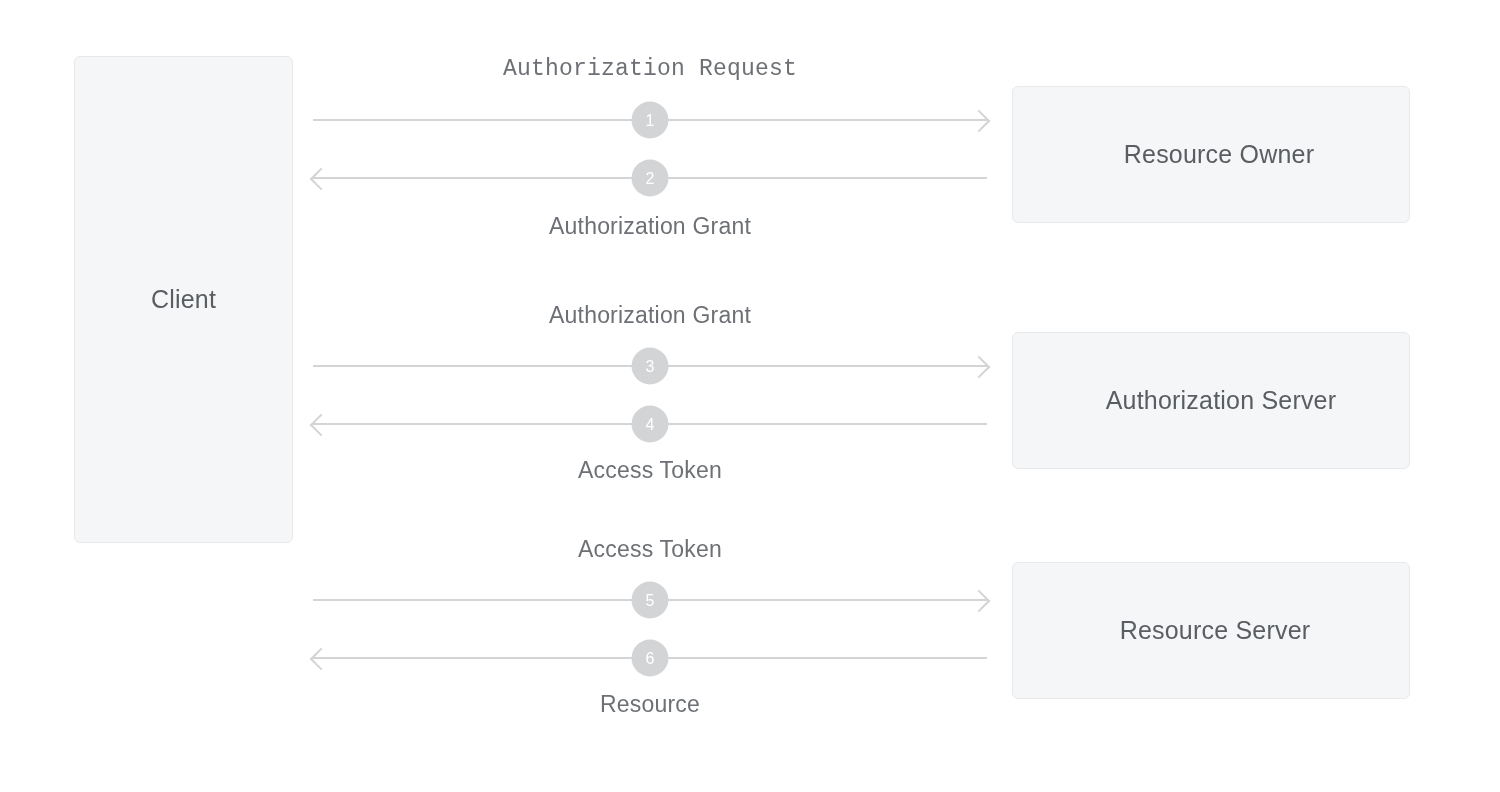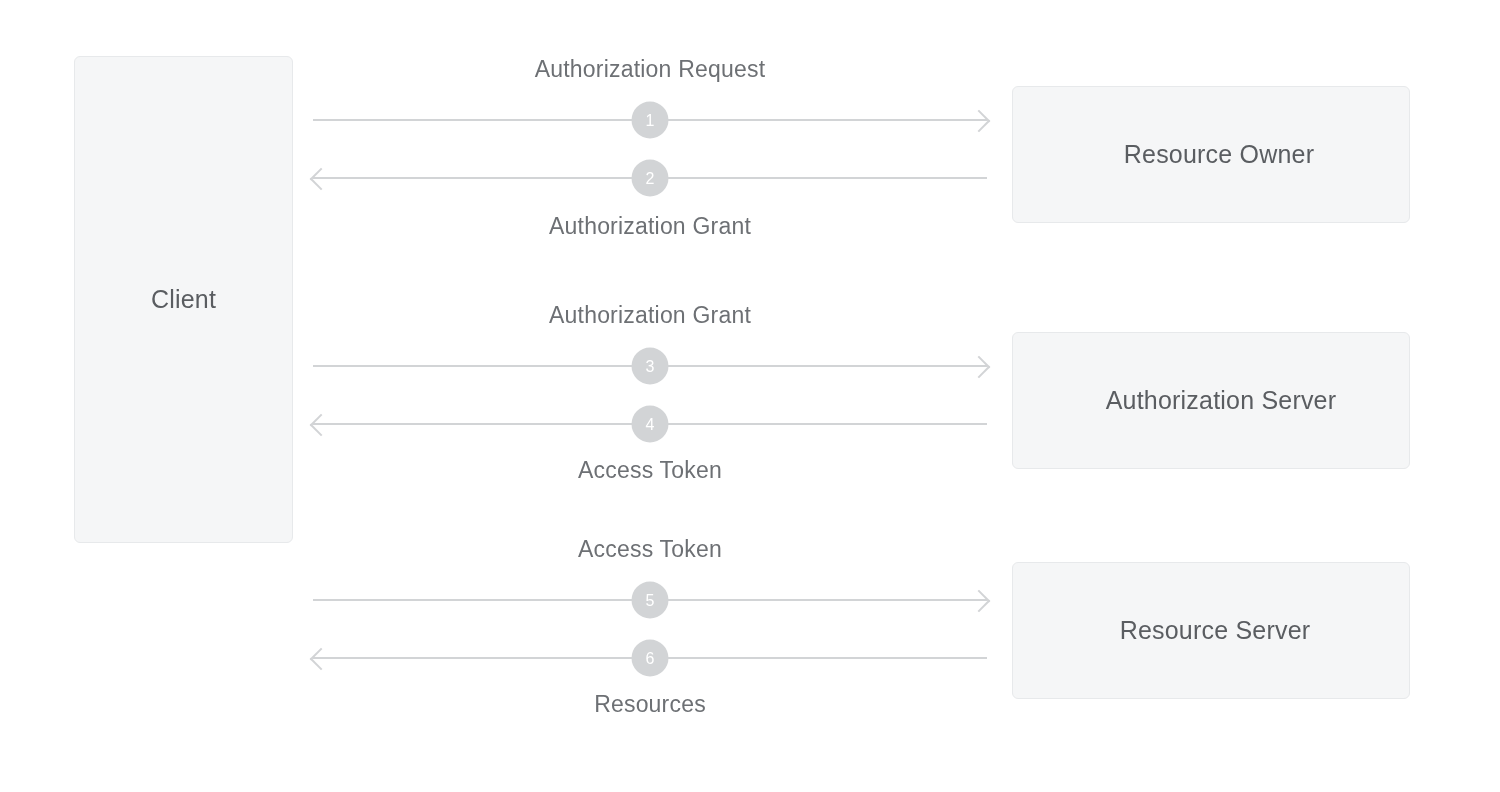--- a/index.html
+++ b/index.html
@@ -163,21 +163,21 @@
 
   <div class="entity-box" id="authorization-server-box">
     <span class="entity-label">Authorization Server</span>
   </div>
 
   <div class="entity-box" id="resource-server-box">
     <span class="entity-label">Resource Server</span>
   </div>
 
   <div class="flow-group" id="flow-group-1" style="top: 56px; height: 200px;">
-    <div class="flow-caption" style="top: 0px;">Authorization Request</div>
+    <div class="flow-caption" style="top: 0px; font-family: Liberation Mono, monospace;">Authorization Request</div>
     <div class="arrow-row" style="top: 46px;">
       <div class="arrow-line"></div>
       <div class="arrow-head right"></div>
       <div class="step-badge">1</div>
     </div>
     <div class="arrow-row" style="top: 104px;">
       <div class="arrow-line"></div>
       <div class="arrow-head left"></div>
       <div class="step-badge">2</div>
     </div>
@@ -204,16 +204,16 @@
     <div class="arrow-row" style="top: 46px;">
       <div class="arrow-line"></div>
       <div class="arrow-head right"></div>
       <div class="step-badge">5</div>
     </div>
     <div class="arrow-row" style="top: 104px;">
       <div class="arrow-line"></div>
       <div class="arrow-head left"></div>
       <div class="step-badge">6</div>
     </div>
-    <div class="flow-caption" style="top: 155px;">Resources</div>
+    <div class="flow-caption" style="top: 155px;">Resource</div>
   </div>
 
 </div>
 
 </body></html>

